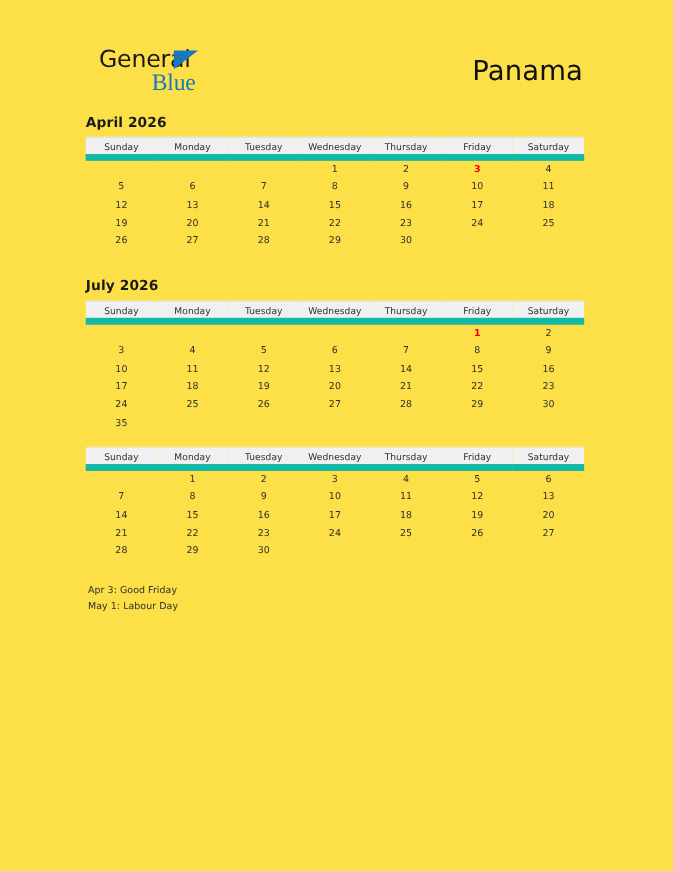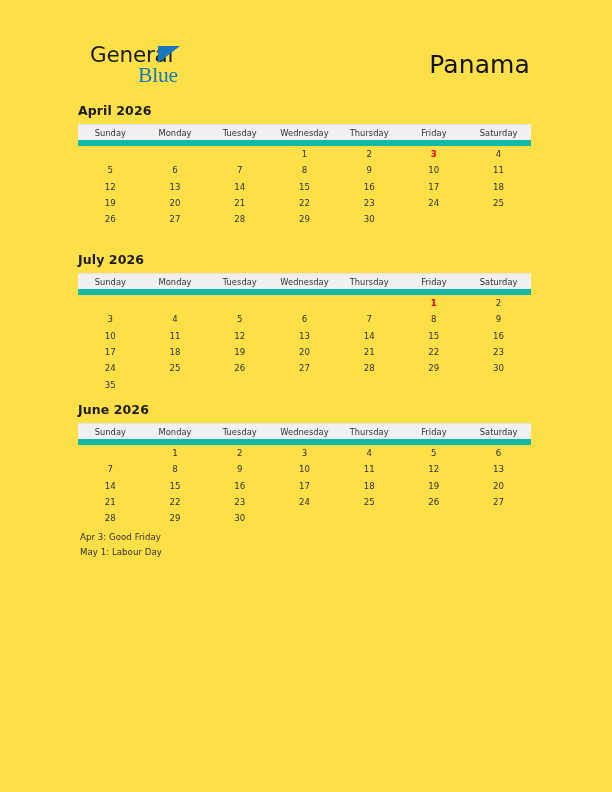--- a/index.html
+++ b/index.html
@@ -306,21 +306,20 @@
             <td class="empty"></td>
             <td class="empty"></td>
             <td class="empty"></td>
             <td class="empty"></td>
           </tr>
         </tbody>
     </table>
   </div>
 
   <div class="month-block" id="month-2">
-    <div class="month-title">June 2026</div>
     <table class="cal">
       <thead>
         <tr>
           <th>Sunday</th>
           <th>Monday</th>
           <th>Tuesday</th>
           <th>Wednesday</th>
           <th>Thursday</th>
           <th>Friday</th>
           <th>Saturday</th>

